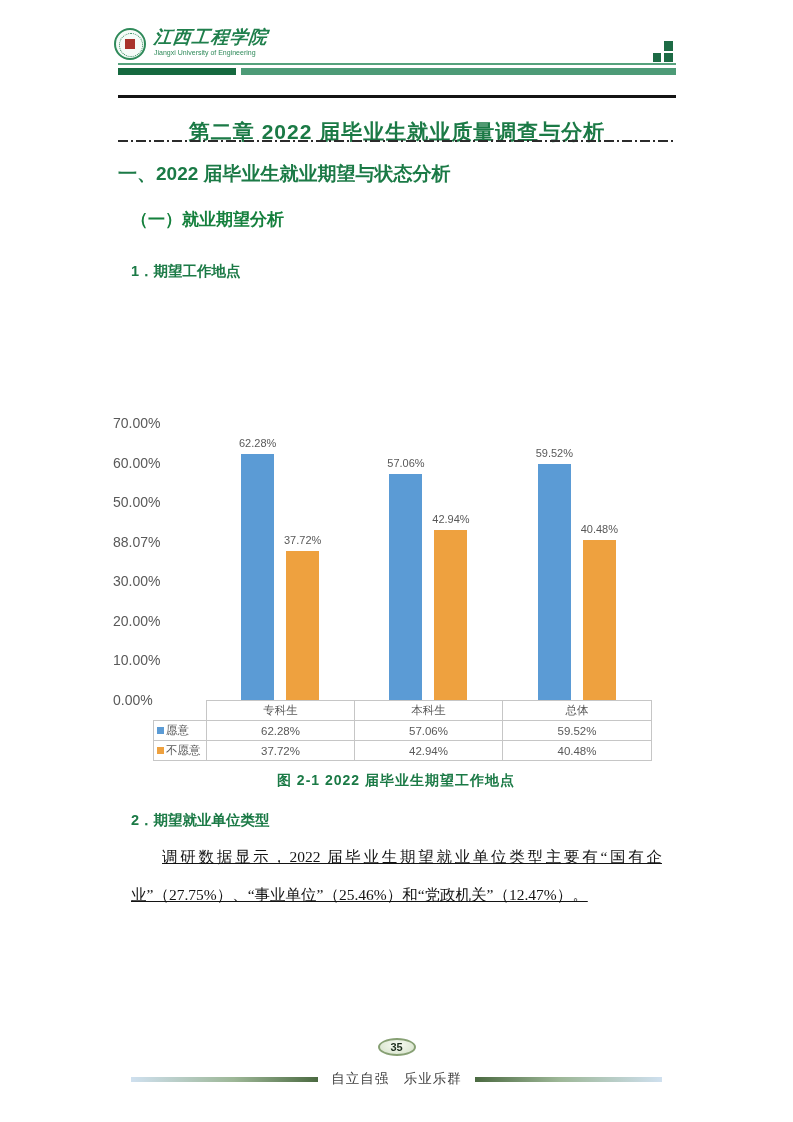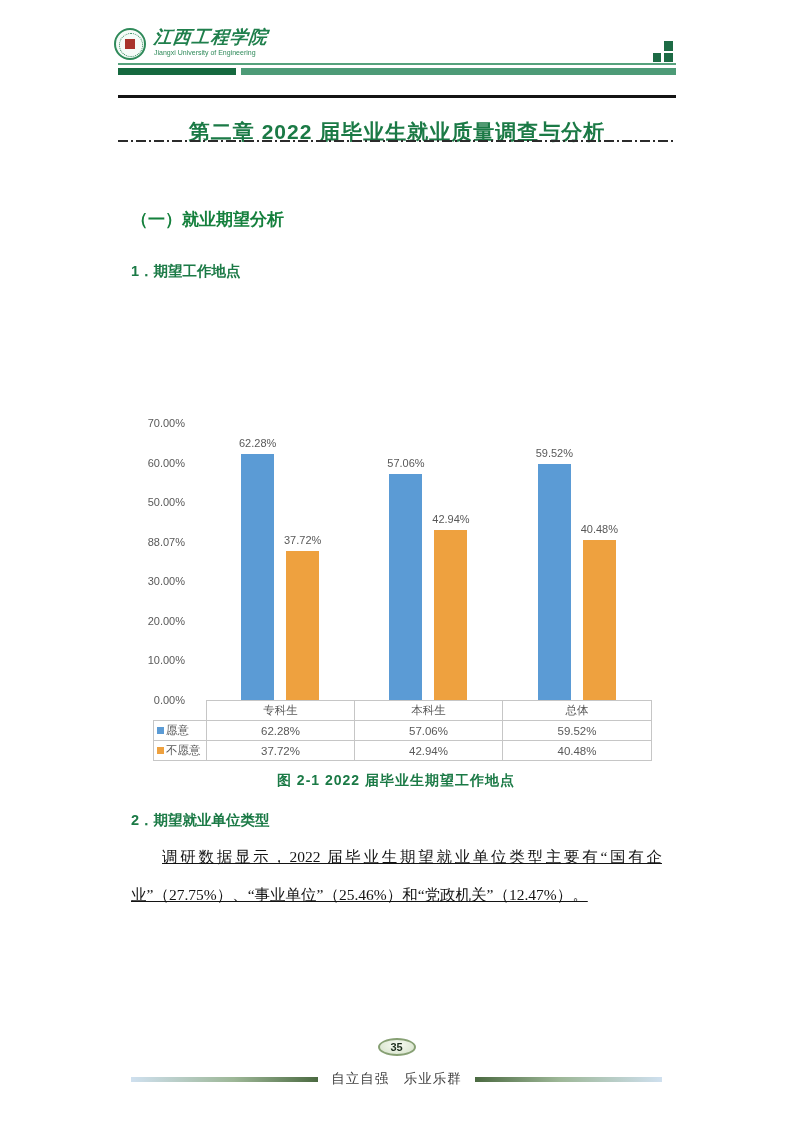--- a/index.html
+++ b/index.html
@@ -46,21 +46,21 @@
          font-weight:bold;font-size:14.5px;color:#1b7a46;}
   .h1-pos{top:262px;} .h2-pos{top:811px;}
 
   .para{position:absolute;left:131px;width:531px;font-size:15.5px;line-height:38px;
         text-align:justify;text-indent:2em;color:#141414;}
   .p1-pos{top:288px;} .p2-pos{top:838px;text-decoration:underline;}
 
   
   .chart{position:absolute;top:417px;left:131px;width:530px;}
   .chart-plot-wrap{position:relative;width:530px;height:283px;}
-  .ytick{position:absolute;right:476px;width:60px;text-align:right;font-size:11px;height:14px;
+  .ytick{position:absolute;right:488px;width:60px;text-align:left;font-size:14px;height:14px;
          line-height:14px;color:#595959;font-family:"Liberation Sans",sans-serif;white-space:nowrap;}
   .plot-area{position:absolute;left:75px;top:6px;width:445px;height:277px;display:flex;
              align-items:flex-end;}
   .bar-group{flex:1;display:flex;align-items:flex-end;justify-content:center;gap:12px;height:100%;}
   .bar{width:33px;position:relative;}
   .bar-label{position:absolute;top:-17px;left:50%;transform:translateX(-50%);white-space:nowrap;
              font-size:11px;color:#595959;font-family:"Liberation Sans",sans-serif;}
   .chart-table{border-collapse:collapse;table-layout:fixed;width:498px;margin-left:22px;
                font-family:"Liberation Sans",sans-serif;font-size:11.5px;color:#595959;}
   .chart-table td{border:1px solid #c6c6c6;height:19px;text-align:center;padding:0 2px;
@@ -106,20 +106,21 @@
     </span>
   </div>
   <div class="hdr-thinline"></div>
   <div class="hdr-bar-dark"></div>
   <div class="hdr-bar-light"></div>
 
   <div class="rule-black"></div>
   <div class="chapter-title">第二章 2022 届毕业生就业质量调查与分析</div>
   <div class="rule-dashdot"></div>
 
+  <div class="sec1">一、2022 届毕业生就业期望与状态分析</div>
   <div class="sub1">（一）就业期望分析</div>
   <div class="h-num h1-pos">1．期望工作地点</div>
 
   <div class="chart">
     <div class="chart-plot-wrap">
       <div>
           <span class="ytick" style="top: 276px;">0.00%</span>
           <span class="ytick" style="top: 236.429px;">10.00%</span>
           <span class="ytick" style="top: 196.857px;">20.00%</span>
           <span class="ytick" style="top: 157.286px;">30.00%</span>

